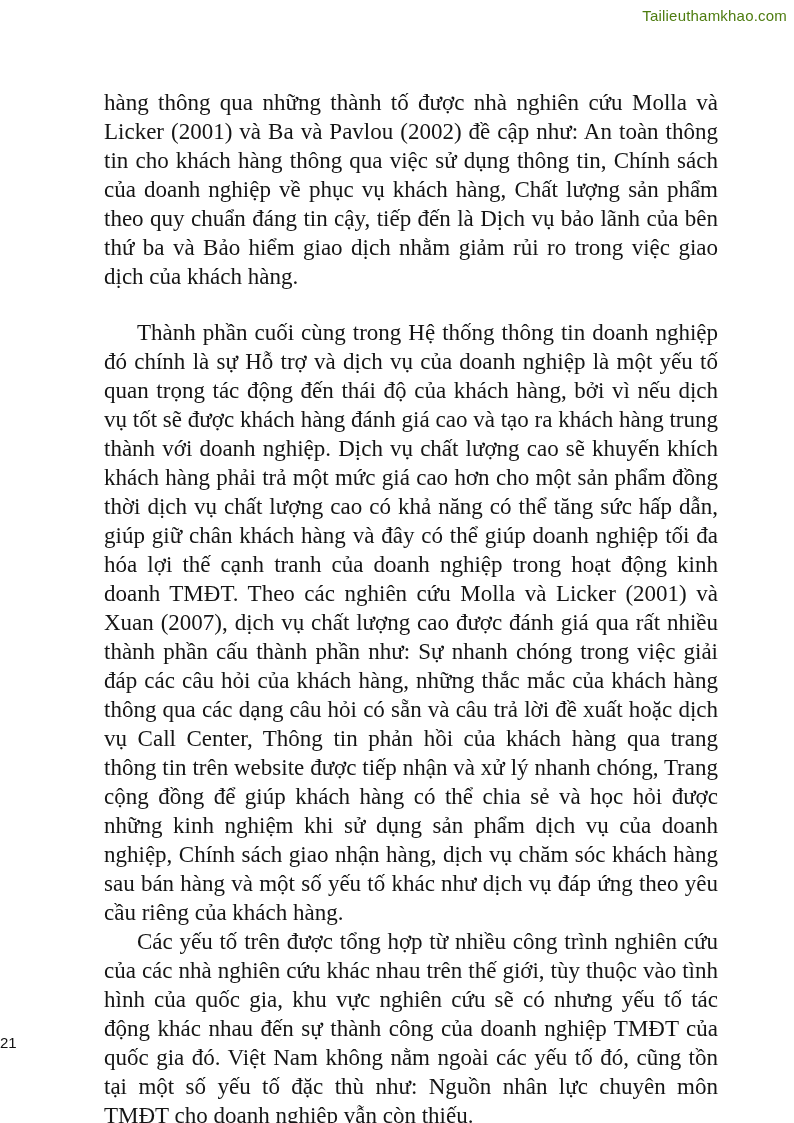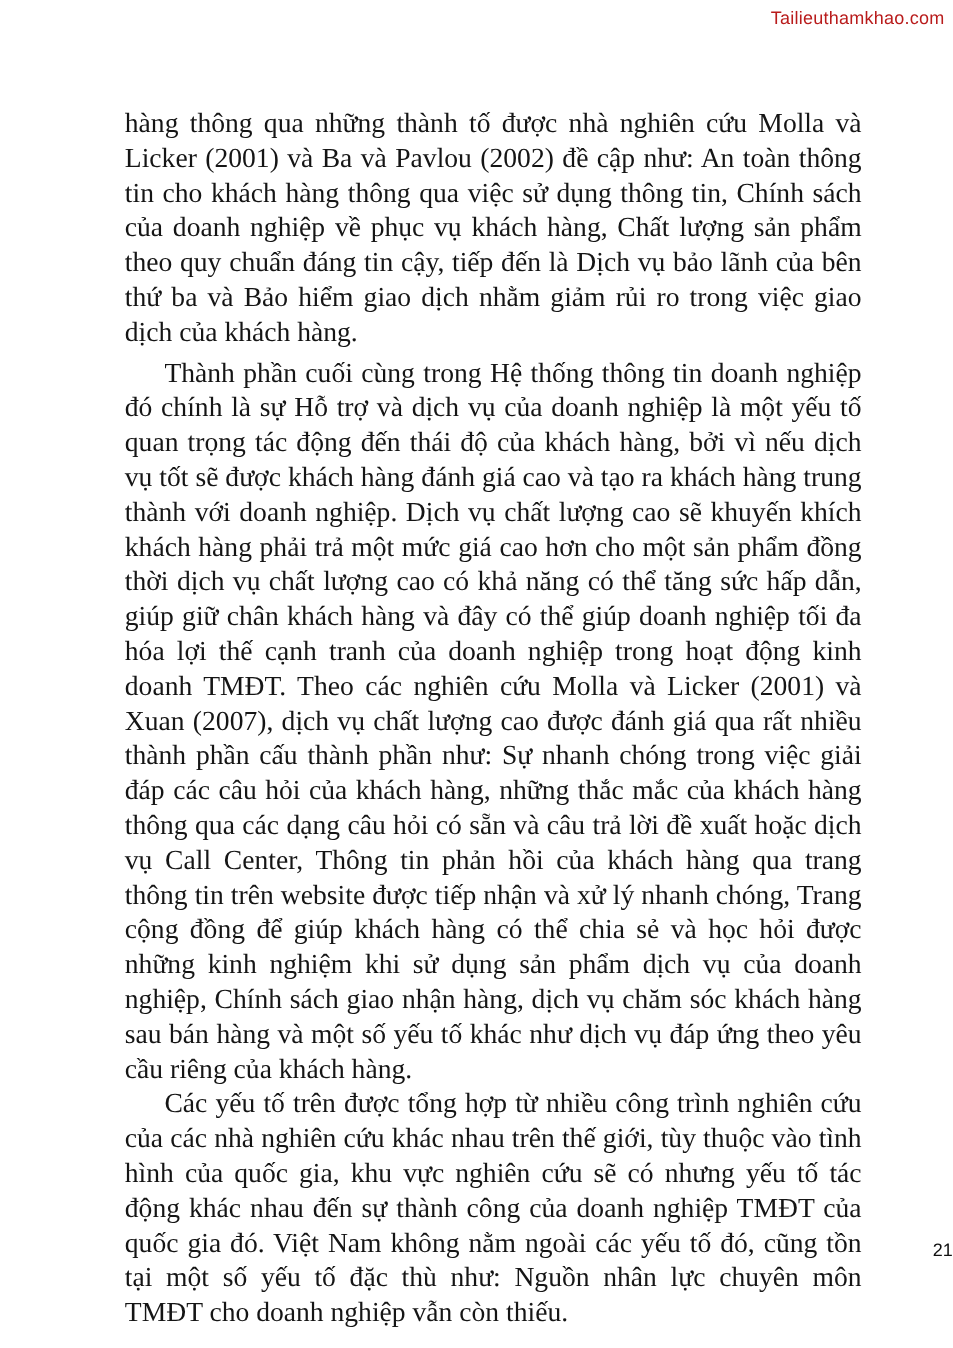--- a/index.html
+++ b/index.html
@@ -15,49 +15,49 @@
     overflow: hidden;
     font-family: "Liberation Serif", serif;
     color: #151515;
   }
   .watermark {
     position: absolute;
     top: 7px;
     right: 7px;
     font-family: "Liberation Sans", sans-serif;
     font-size: 15px;
-    color: #b91c1c;
+    color: #4d7c0f;
     text-shadow: 1px 1px 0 #ffffff;
     letter-spacing: 0.2px;
   }
   .content {
     position: absolute;
     left: 104px;
     top: 88px;
     width: 614px;
     font-size: 23px;
     line-height: 29px;
     text-align: justify;
   }
   .para {
     margin: 0;
     padding: 0;
   }
   .para.indent {
     text-indent: 33px;
   }
   .para.gap-top {
-    margin-top: 5px;
+    margin-top: 27px;
   }
   .page-number {
     position: absolute;
     top: 1034px;
     left: 0;
     width: 100%;
-    text-align: right;
+    text-align: left;
     font-family: "Liberation Sans", sans-serif;
     font-size: 15px;
     color: #111111;
   }
 </style>
 </head>
 <body>
 
 <div class="page">
 

